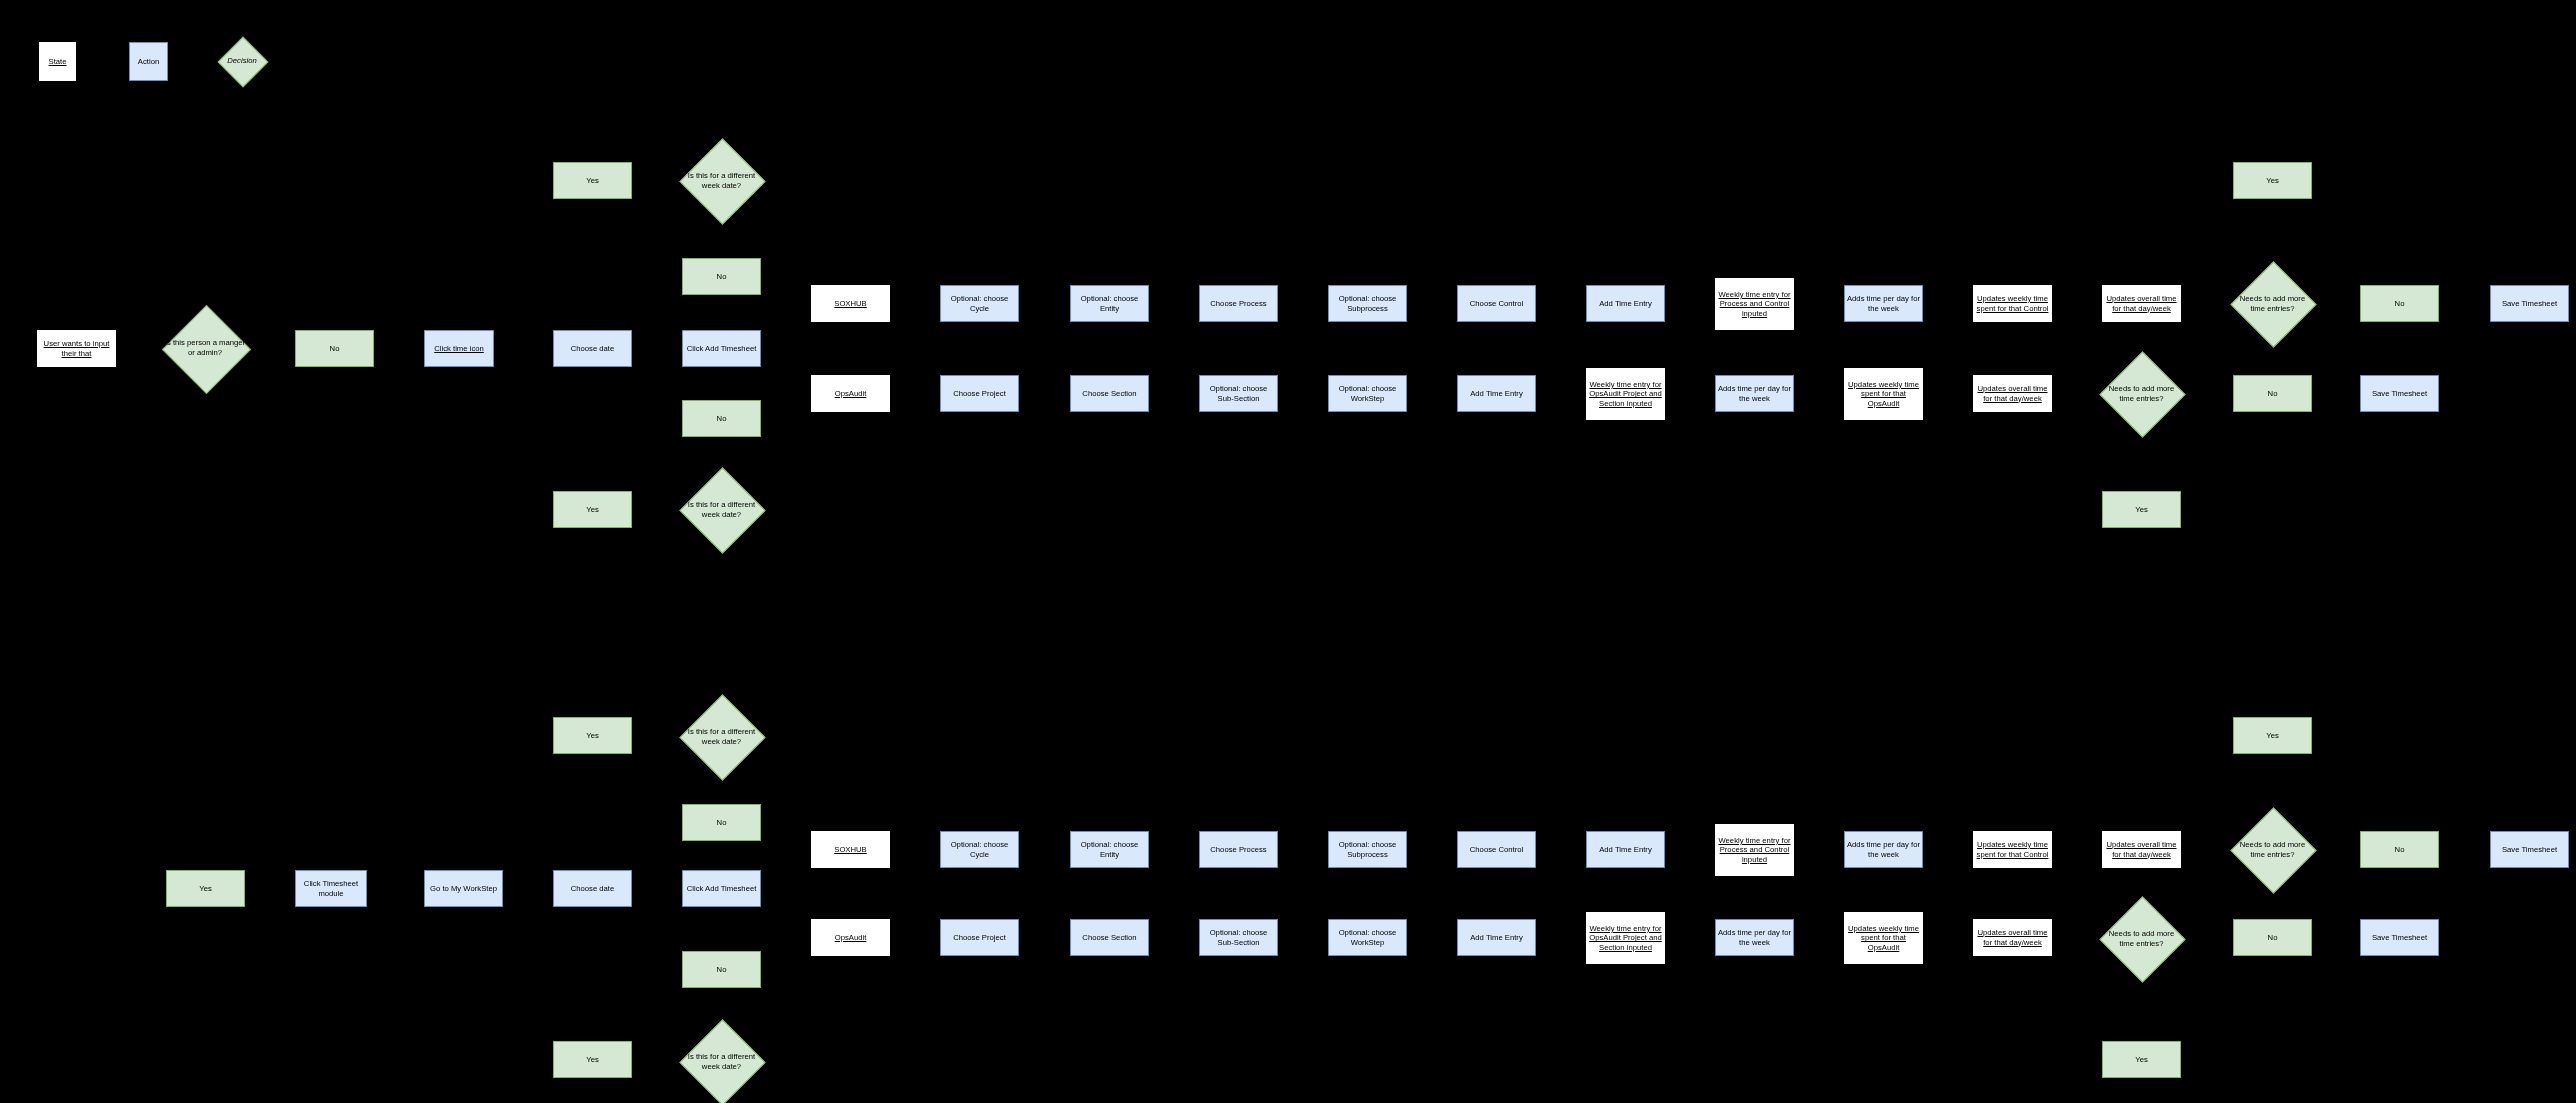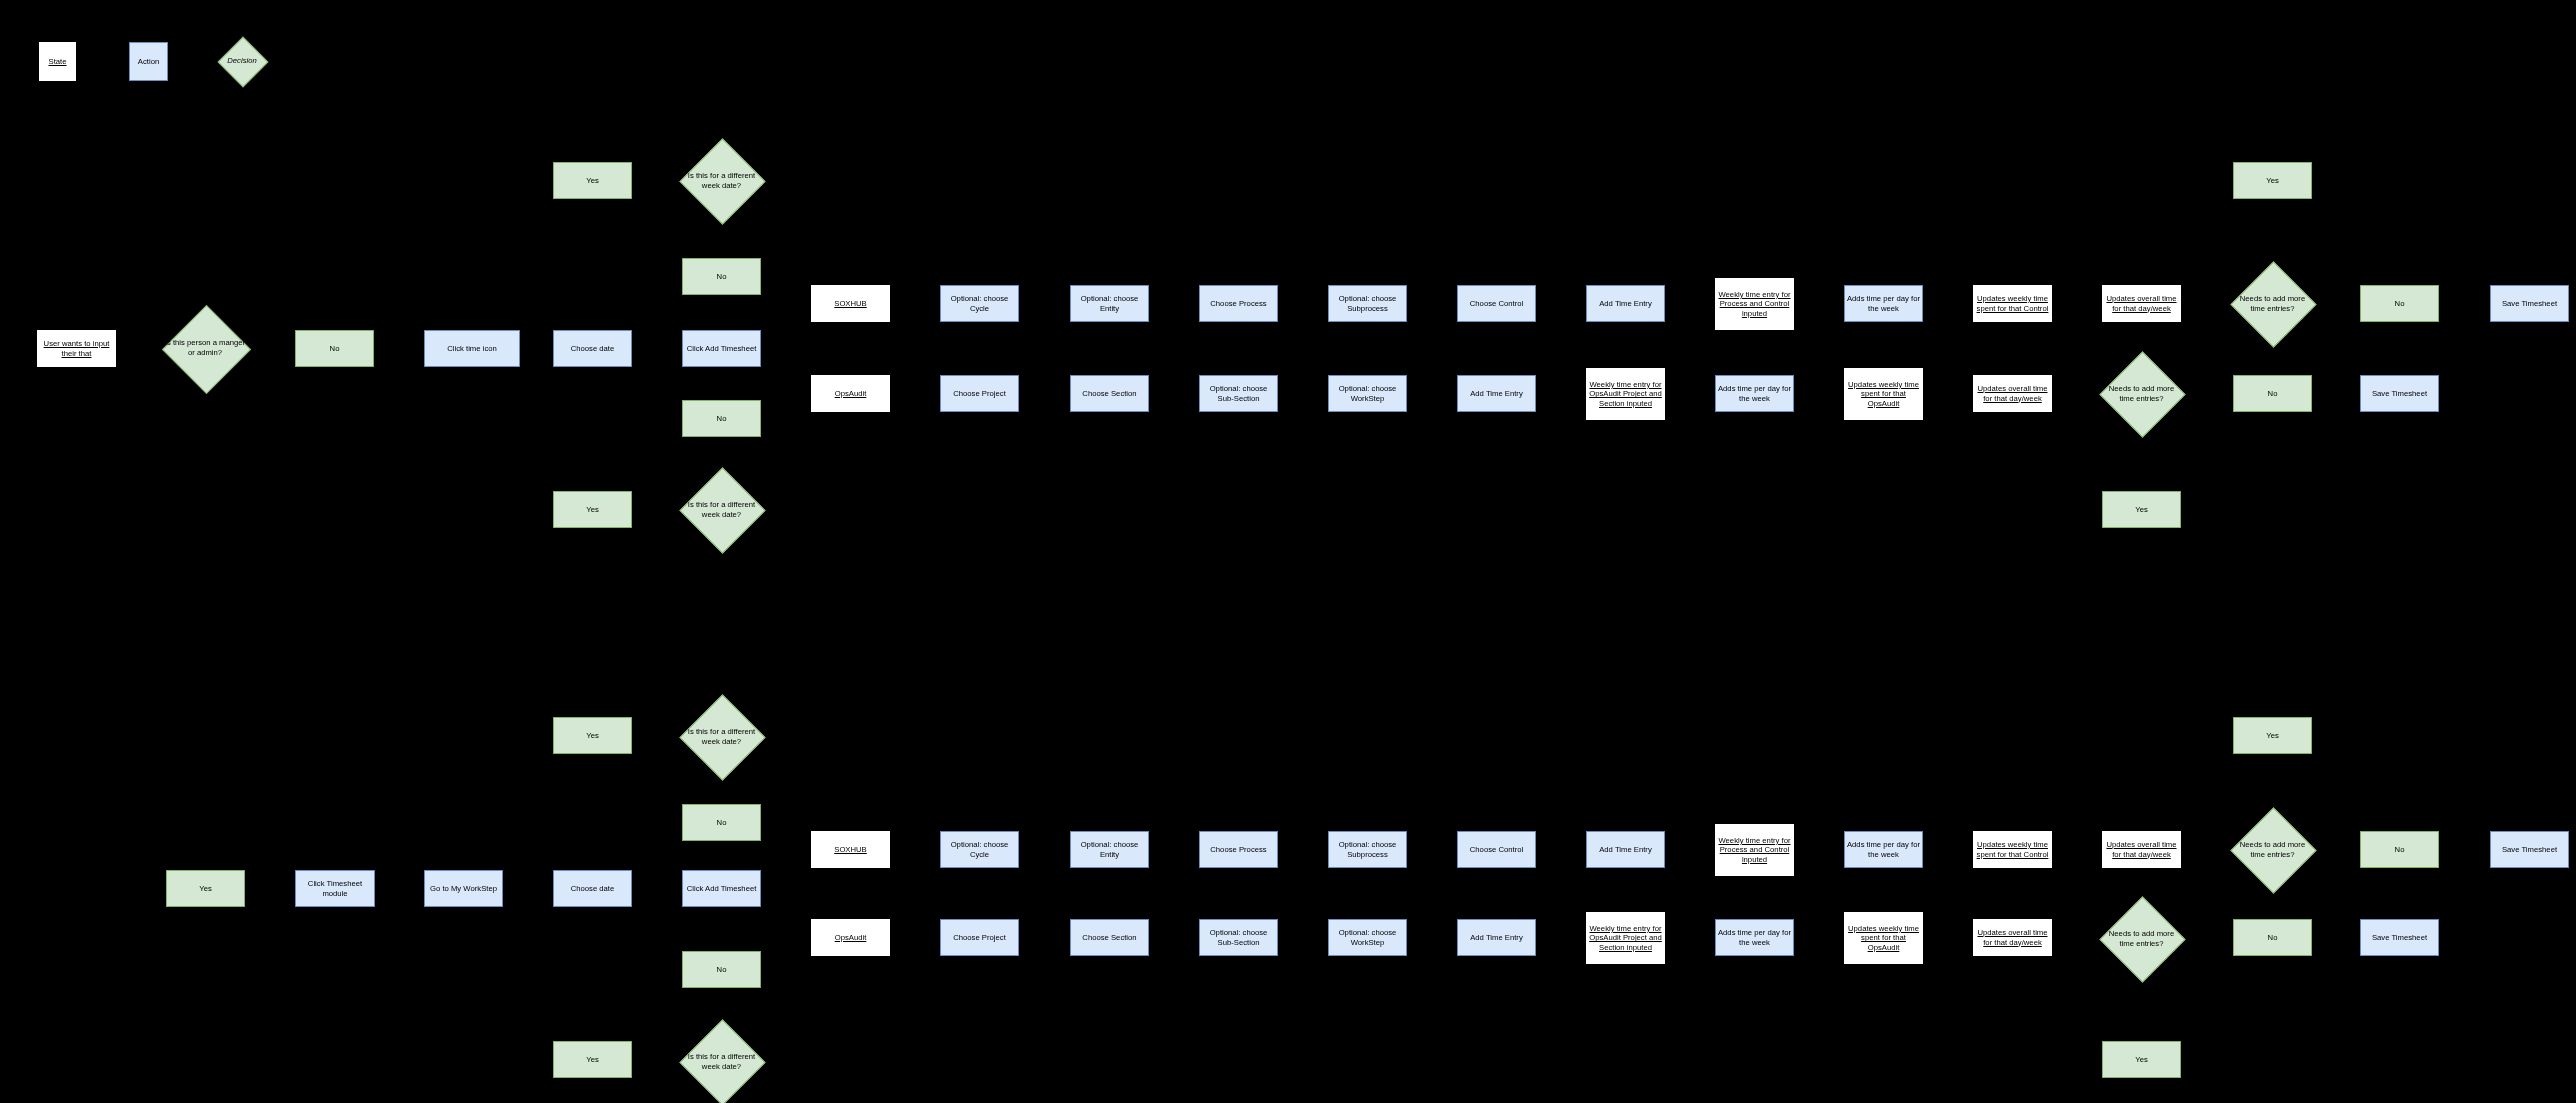--- a/index.html
+++ b/index.html
@@ -73,21 +73,21 @@
     <div class="node state" style="left: 37px; top: 330px; width: 79px; height: 37px;">
       <span class="label">User wants to input their that</span>
     </div>
     <div class="node decision" style="left: 162px; top: 305px; width: 86px; height: 86px;">
       <div class="diamond-shape" style="width: 61px; height: 61px; left: 13px; top: 13px;"></div>
       <span class="label">Is this person a manger or admin?</span>
     </div>
     <div class="node answer" style="left: 295px; top: 330px; width: 79px; height: 37px;">
       <span class="label">No</span>
     </div>
-    <div class="node action" style="left: 424px; top: 330px; width: 96px; height: 37px;">
+    <div class="node action" style="left: 424px; top: 330px; width: 70px; height: 37px; text-decoration: underline;">
       <span class="label">Click time icon</span>
     </div>
     <div class="node action" style="left: 553px; top: 330px; width: 79px; height: 37px;">
       <span class="label">Choose date</span>
     </div>
     <div class="node action" style="left: 682px; top: 330px; width: 79px; height: 37px;">
       <span class="label">Click Add Timesheet</span>
     </div>
     <div class="node answer" style="left: 553px; top: 162px; width: 79px; height: 37px;">
       <span class="label">Yes</span>
@@ -194,21 +194,21 @@
     </div>
     <div class="node action" style="left: 2360px; top: 375px; width: 79px; height: 37px;">
       <span class="label">Save Timesheet</span>
     </div>
     <div class="node answer" style="left: 2102px; top: 491px; width: 79px; height: 37px;">
       <span class="label">Yes</span>
     </div>
     <div class="node answer" style="left: 166px; top: 870px; width: 79px; height: 37px;">
       <span class="label">Yes</span>
     </div>
-    <div class="node action" style="left: 295px; top: 870px; width: 80px; height: 37px;">
+    <div class="node action" style="left: 295px; top: 870px; width: 72px; height: 37px;">
       <span class="label">Click Timesheet module</span>
     </div>
     <div class="node action" style="left: 424px; top: 870px; width: 79px; height: 37px;">
       <span class="label">Go to My WorkStep</span>
     </div>
     <div class="node action" style="left: 553px; top: 870px; width: 79px; height: 37px;">
       <span class="label">Choose date</span>
     </div>
     <div class="node action" style="left: 682px; top: 870px; width: 79px; height: 37px;">
       <span class="label">Click Add Timesheet</span>

